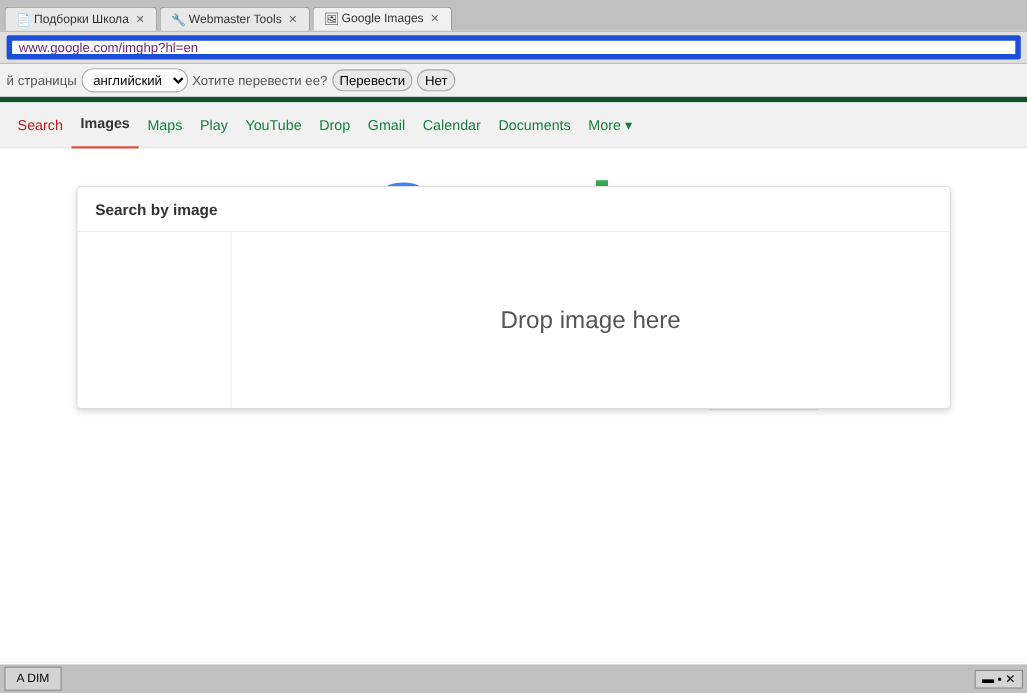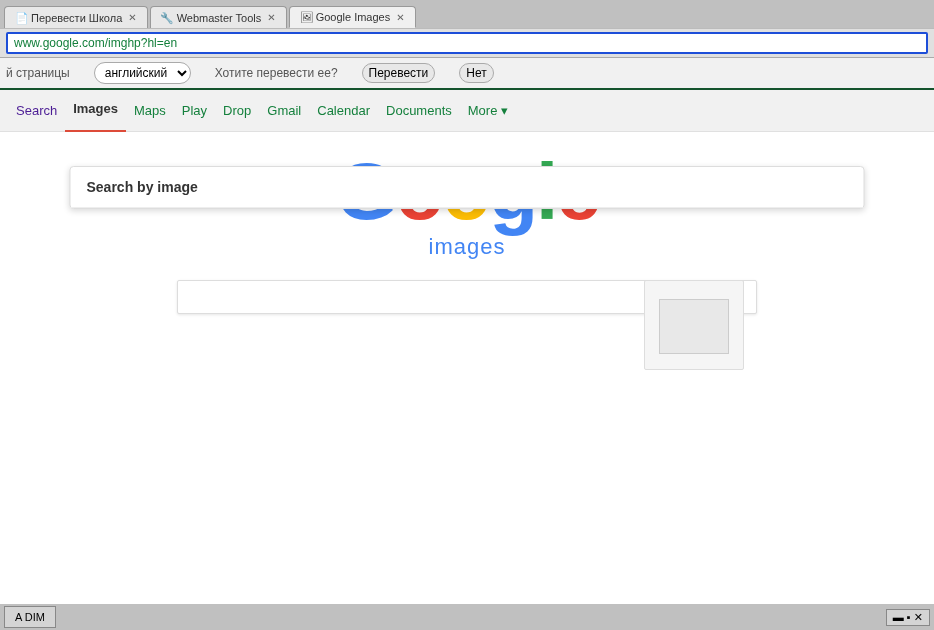--- a/index.html
+++ b/index.html
@@ -64,36 +64,36 @@
       padding: 3px 6px;
       background: #e0e0e0;
       border-top: 1px solid #bbb;
     }
 
     .address-bar {
       flex: 1;
       height: 22px;
       padding: 2px 6px;
       font-size: 12px;
-      border: 2px solid #1d4ed8;
+      border: 5px solid #1d4ed8;
       background: #fff;
       border-radius: 2px;
-      color: #15803d;
+      color: #701a75;
     }
 
     
     .translate-bar {
       display: flex;
       align-items: center;
       padding: 4px 6px;
       background: #f1f1f1;
-      border-bottom: 2px solid #14532d;
+      border-bottom: 5px solid #14532d;
       font-size: 12px;
       color: #333;
-      gap: 24px;
+      gap: 4px;
     }
 
     .translate-bar select, .translate-bar button {
       font-size: 12px;
       padding: 2px 6px;
       border: 1px solid #aaa;
       background: #fff;
       cursor: pointer;
       border-radius: 11px;
     }
@@ -125,21 +125,21 @@
       display: inline-block;
     }
 
     .google-nav a.active {
       color: #333;
       font-weight: bold;
       border-bottom: 3px solid #dd4b39;
     }
 
     .google-nav a.search-link {
-      color: #4c1d95;
+      color: #b91c1c;
     }
 
     .google-nav .more-link {
       display: flex;
       align-items: center;
       gap: 2px;
     }
 
     
     .main-content {
@@ -314,21 +314,21 @@
       color: #000;
     }
   </style>
 </head>
 <body>
 
 <div class="browser-chrome">
   <div class="tab-bar">
     <div class="tab">
       <span class="tab-favicon">📄</span>
-      <span>Перевести Школа</span>
+      <span>Подборки Школа</span>
       <span class="tab-close">✕</span>
     </div>
     <div class="tab">
       <span class="tab-favicon">🔧</span>
       <span>Webmaster Tools</span>
       <span class="tab-close">✕</span>
     </div>
     <div class="tab active">
       <span class="tab-favicon">🖼</span>
       <span>Google Images</span>
@@ -348,20 +348,21 @@
   <span class="translate-text">Хотите перевести ее?</span>
   <button>Перевести</button>
   <button>Нет</button>
 </div>
 
 <div class="google-nav">
   <a href="#" class="search-link">Search</a>
   <a href="#" class="active">Images</a>
   <a href="#">Maps</a>
   <a href="#">Play</a>
+  <a href="#">YouTube</a>
   <a href="#">Drop</a>
   <a href="#">Gmail</a>
   <a href="#">Calendar</a>
   <a href="#">Documents</a>
   <a href="#" class="more-link">More ▾</a>
 </div>
 
 <div class="main-content">
 
   <div class="google-logo-container">
@@ -375,20 +376,26 @@
     <input type="text" class="search-box" placeholder="" style="">
 
     <div class="image-preview-floating">
       <div class="image-preview-inner"></div>
     </div>
   </div>
 
   <div class="search-by-image-panel" style="margin-top: 14px;">
     <div class="panel-header">
       <span>Search by image</span>
+    </div>
+    <div class="panel-body">
+      <div class="panel-left"></div>
+      <div class="panel-right">
+        <span class="drop-zone-text">Drop image here</span>
+      </div>
     </div>
   </div>
 
 </div>
 
 <div style="position:fixed;bottom:0;width:934px;">
   <div class="menu-bar">
     <span>Файл</span>
     <span>Редактирование</span>
     <span>Просмотр</span>

